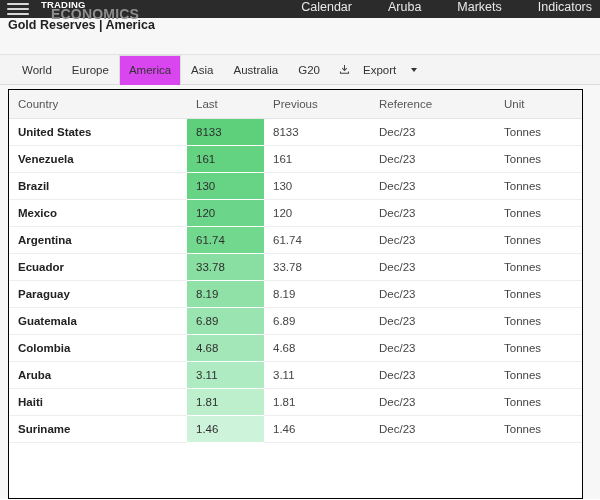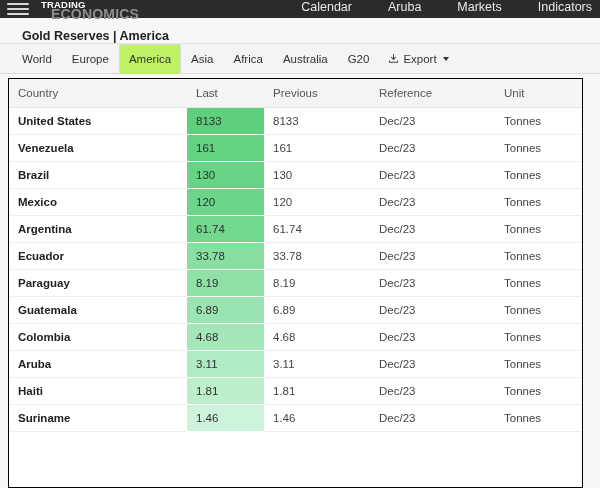--- a/index.html
+++ b/index.html
@@ -70,26 +70,26 @@
   }
   #topnav a {
     color: #e9e9e9;
     font-size: 12.5px;
     text-decoration: none;
     cursor: pointer;
   }
 
   
   #titlebar {
-    height: 26px;
+    height: 37px;
     background: #f7f7f7;
     border-bottom: 1px solid #e2e2e2;
     display: flex;
-    align-items: flex-end;
-    padding-left: 22px;
+    align-items: flex-start;
+    padding-left: 8px;
   }
   #titlebar h1 {
     font-size: 12.5px;
     font-weight: bold;
     color: #222222;
   }
 
   
   #tabstrip {
     height: 30px;
@@ -105,29 +105,29 @@
     padding: 0 9px;
     font-size: 11.5px;
     color: #333333;
     cursor: pointer;
     border: 1px solid transparent;
     border-bottom: none;
     position: relative;
     top: 0;
   }
   .tab.active {
-    background: #bef264;
+    background: #d946ef;
     border-color: #dcdcdc;
     margin-bottom: -1px;
     padding-bottom: 1px;
   }
   #export-btn {
     display: flex;
     align-items: center;
-    gap: 4px;
+    gap: 13px;
     padding: 0 9px;
     font-size: 11.5px;
     color: #333333;
     cursor: pointer;
   }
   #export-btn .dl-icon { display: block; }
   #export-btn .caret {
     width: 0; height: 0;
     border-left: 3.5px solid transparent;
     border-right: 3.5px solid transparent;
@@ -210,21 +210,20 @@
 
 <div id="titlebar">
   <h1>Gold Reserves | America</h1>
 </div>
 
 <div id="tabstrip">
   <div class="tab">World</div>
   <div class="tab">Europe</div>
   <div class="tab active">America</div>
   <div class="tab">Asia</div>
-  <div class="tab">Africa</div>
   <div class="tab">Australia</div>
   <div class="tab">G20</div>
   <div id="export-btn">
     <svg class="dl-icon" width="11" height="11" viewBox="0 0 12 12">
       <path d="M6 1 L6 6.6 M3.6 4.6 L6 7.1 L8.4 4.6" stroke="#444" stroke-width="1.1" fill="none"></path>
       <path d="M1.6 8.2 L1.6 10.2 L10.4 10.2 L10.4 8.2" stroke="#444" stroke-width="1.1" fill="none"></path>
     </svg>
     <span>Export</span>
     <span class="caret"></span>
   </div>

